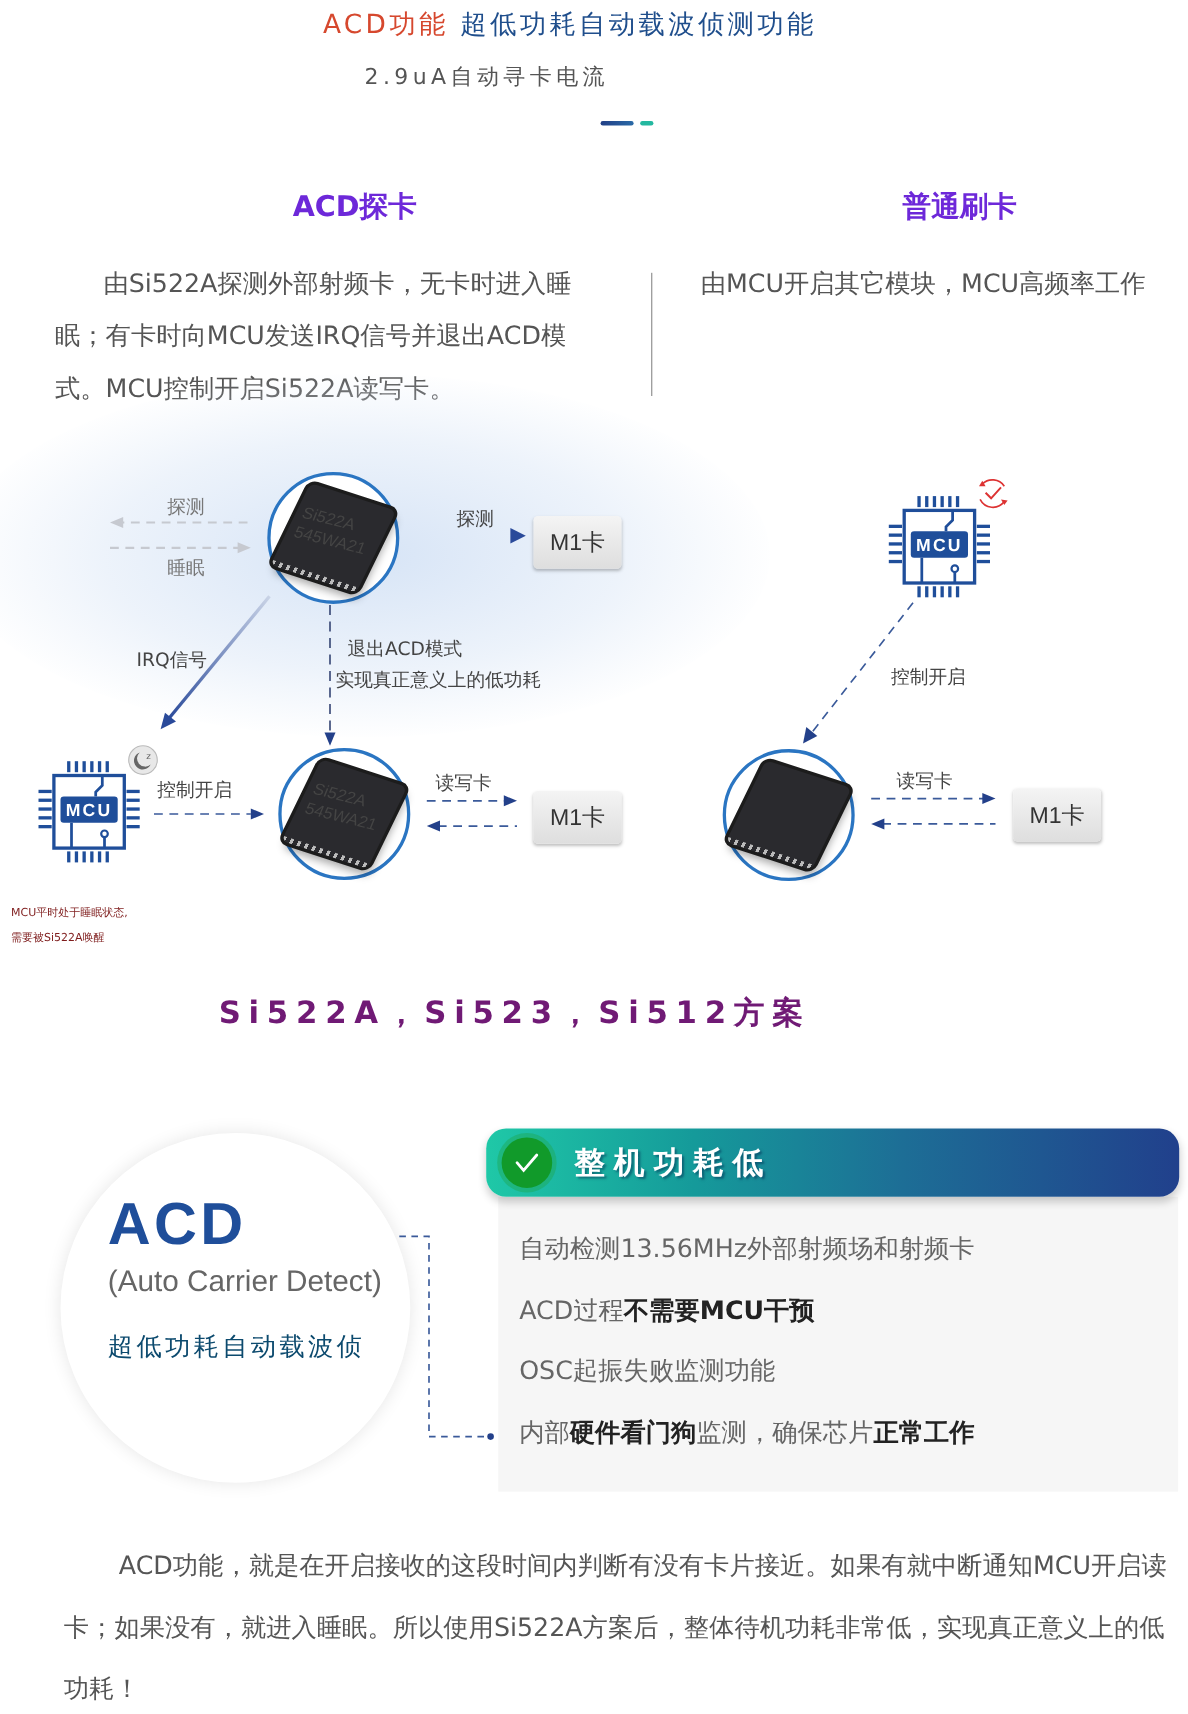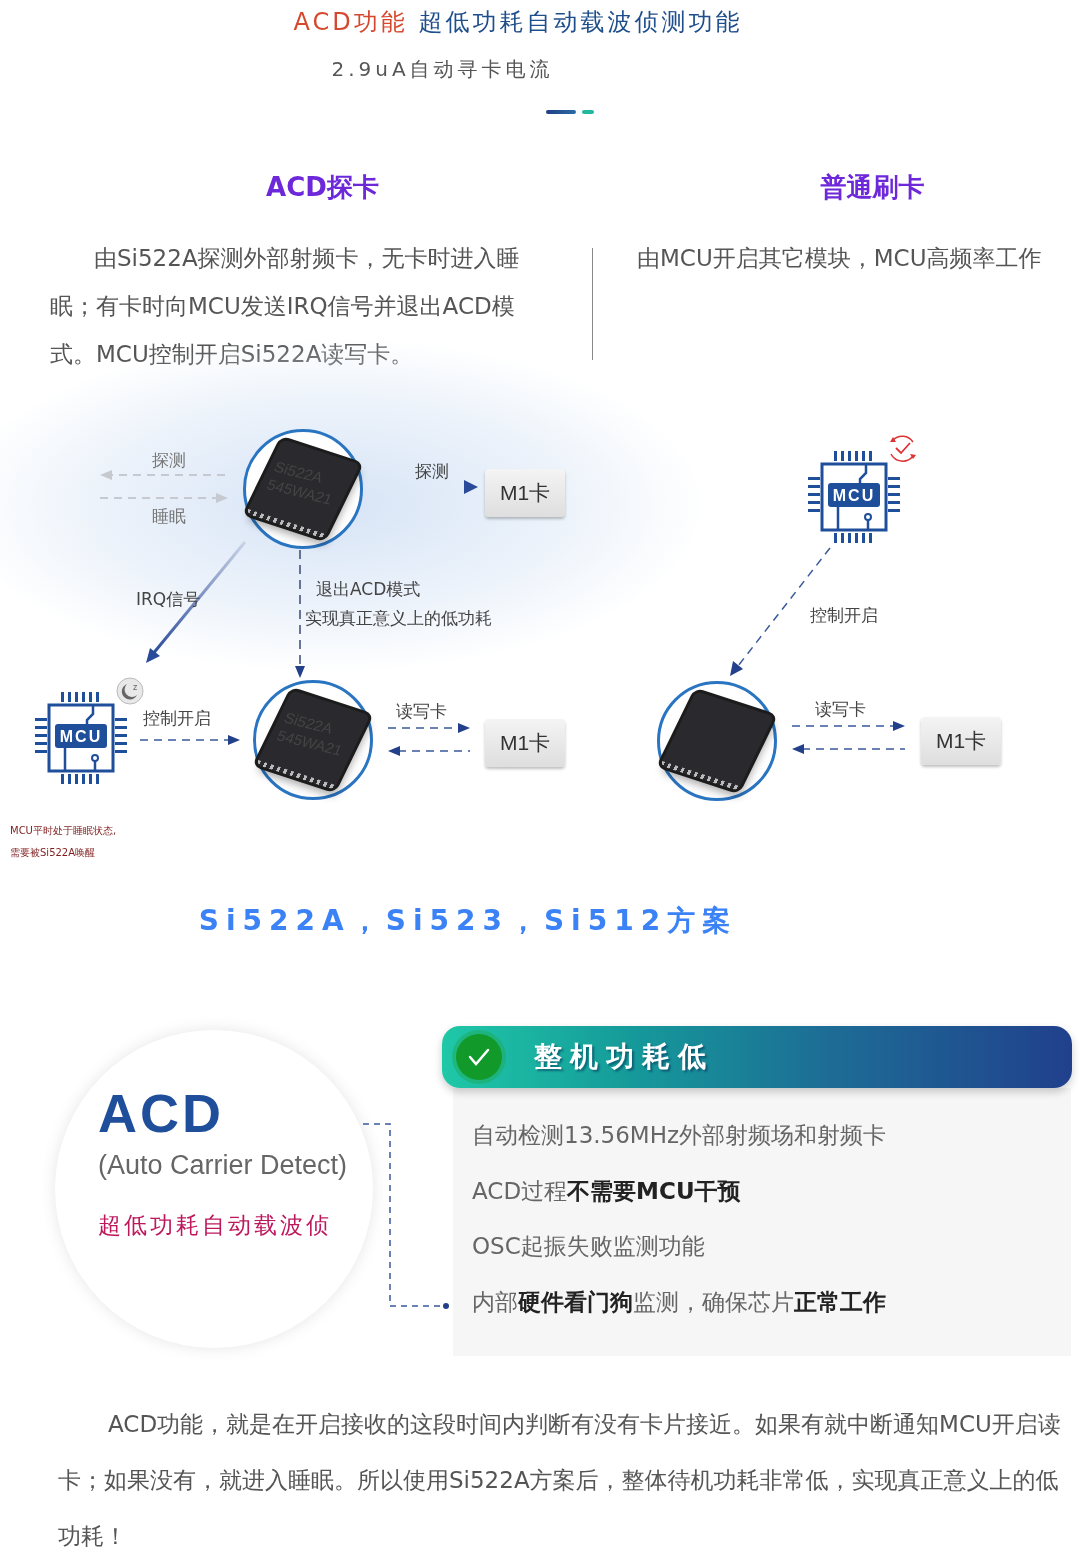--- a/index.html
+++ b/index.html
@@ -32,32 +32,32 @@
 
   .m1card { width: 80px; height: 48px; border-radius: 4px; background: linear-gradient(180deg,#f4f4f4,#dedede); box-shadow: 0 2px 3px rgba(0,0,0,0.25);
             font-size: 21px; color: #333; display:flex; align-items:center; justify-content:center; font-family:"Liberation Sans",sans-serif; }
 
   .lbl { font-size: 17px; color: #444; white-space: nowrap; }
   .lbl-grey { color: #777; }
   .note { font-size: 10px; color: #7f1d1d; line-height: 22px; margin-top: 20px; }
 
   .mcu-icon { width: 96px; height: 96px; }
 
-  .solution-title { top: 902px; left: 0; width: 936px; text-align: center; font-size: 28px; font-weight: bold; letter-spacing: 7px; color: #3b82f6; }
+  .solution-title { top: 902px; left: 0; width: 936px; text-align: center; font-size: 28px; font-weight: bold; letter-spacing: 7px; color: #701a75; }
 
   .acd-circle { left: 55px; top: 1030px; width: 318px; height: 318px; border-radius: 50%; background: #fff; box-shadow: 0 0 16px rgba(0,0,0,0.10); }
   .acd-big { left: 98px; top: 1082px; font-size: 54px; font-weight: bold; color: #1f4e9a; letter-spacing: 3px; font-family: "Liberation Sans", sans-serif; }
   .acd-en { left: 98px; top: 1150px; font-size: 27px; color: #666; font-family: "Liberation Sans", sans-serif; }
-  .acd-cn { left: 98px; top: 1196px; font-size: 23px; color: #be185d; letter-spacing: 3px; line-height: 58px; width: 260px; }
+  .acd-cn { left: 98px; top: 1196px; font-size: 23px; color: #0c4a6e; letter-spacing: 3px; line-height: 58px; width: 260px; }
 
   .feature-panel { left: 453px; top: 1088px; width: 618px; height: 268px; background: #f6f6f6; }
   .feature-banner { left: 442px; top: 1026px; width: 630px; height: 62px; border-radius: 18px;
             background: linear-gradient(90deg,#1fc8a7 0%,#159a9a 30%,#1d6e96 60%,#21408c 100%); box-shadow: 0 4px 8px rgba(0,0,0,0.2); }
   .check-badge { left: 456px; top: 1034px; width: 46px; height: 46px; border-radius: 50%; background: #119a2a; box-shadow: 0 0 0 4px rgba(30,170,90,0.5); display:flex; align-items:center; justify-content:center; }
-  .banner-text { left: 522px; top: 1038px; font-size: 28px; font-weight: bold; color: #fff; letter-spacing: 8px; text-shadow: 2px 2px 2px rgba(0,40,80,0.5); margin-left: 12px; }
+  .banner-text { left: 522px; top: 1038px; font-size: 28px; font-weight: bold; color: #fff; letter-spacing: 8px; text-shadow: 2px 2px 2px rgba(0,40,80,0.5); }
   .feat { left: 472px; font-size: 23px; color: #666; white-space: nowrap; }
   .feat b { color: #222; font-weight: bold; }
 
   .closing { left: 58px; top: 1396px; width: 1010px; font-size: 23px; color: #555; line-height: 56px; text-indent: 50px; }
 </style>
 </head>
 <body>
 
 <div class="abs hdr-title">
   <span class="red">ACD功能</span>
@@ -122,21 +122,21 @@
 
 <div class="abs chip-circle" style="left:243px; top:429px;">
   <div class="chip">
       <div class="chip-text"><span>Si522A</span><br><span>545WA21</span></div>
     </div>
 </div>
 <div class="abs lbl lbl-grey" style="left:152px; top:449px;">探测</div>
 <div class="abs lbl lbl-grey" style="left:152px; top:505px;">睡眠</div>
 <div class="abs lbl" style="left:415px; top:460px;">探测</div>
 <div class="abs m1card" style="left:485px; top:469px;">M1卡</div>
-<div class="abs lbl" style="left:136px; top:588px;text-align:center;">IRQ信号</div>
+<div class="abs lbl" style="left:124px; top:588px;text-align:center;">IRQ信号</div>
 <div class="abs lbl" style="left:316px; top:578px;">退出ACD模式</div>
 <div class="abs lbl" style="left:305px; top:607px;">实现真正意义上的低功耗</div>
 
 <svg class="abs mcu-icon" style="left:33px; top:690px;" viewBox="0 0 96 96">
   <g fill="#1f4e9a">
     <rect x="28" y="2" width="3" height="10"></rect>
       <rect x="35" y="2" width="3" height="10"></rect>
       <rect x="42" y="2" width="3" height="10"></rect>
       <rect x="49" y="2" width="3" height="10"></rect>
       <rect x="56" y="2" width="3" height="10"></rect>

